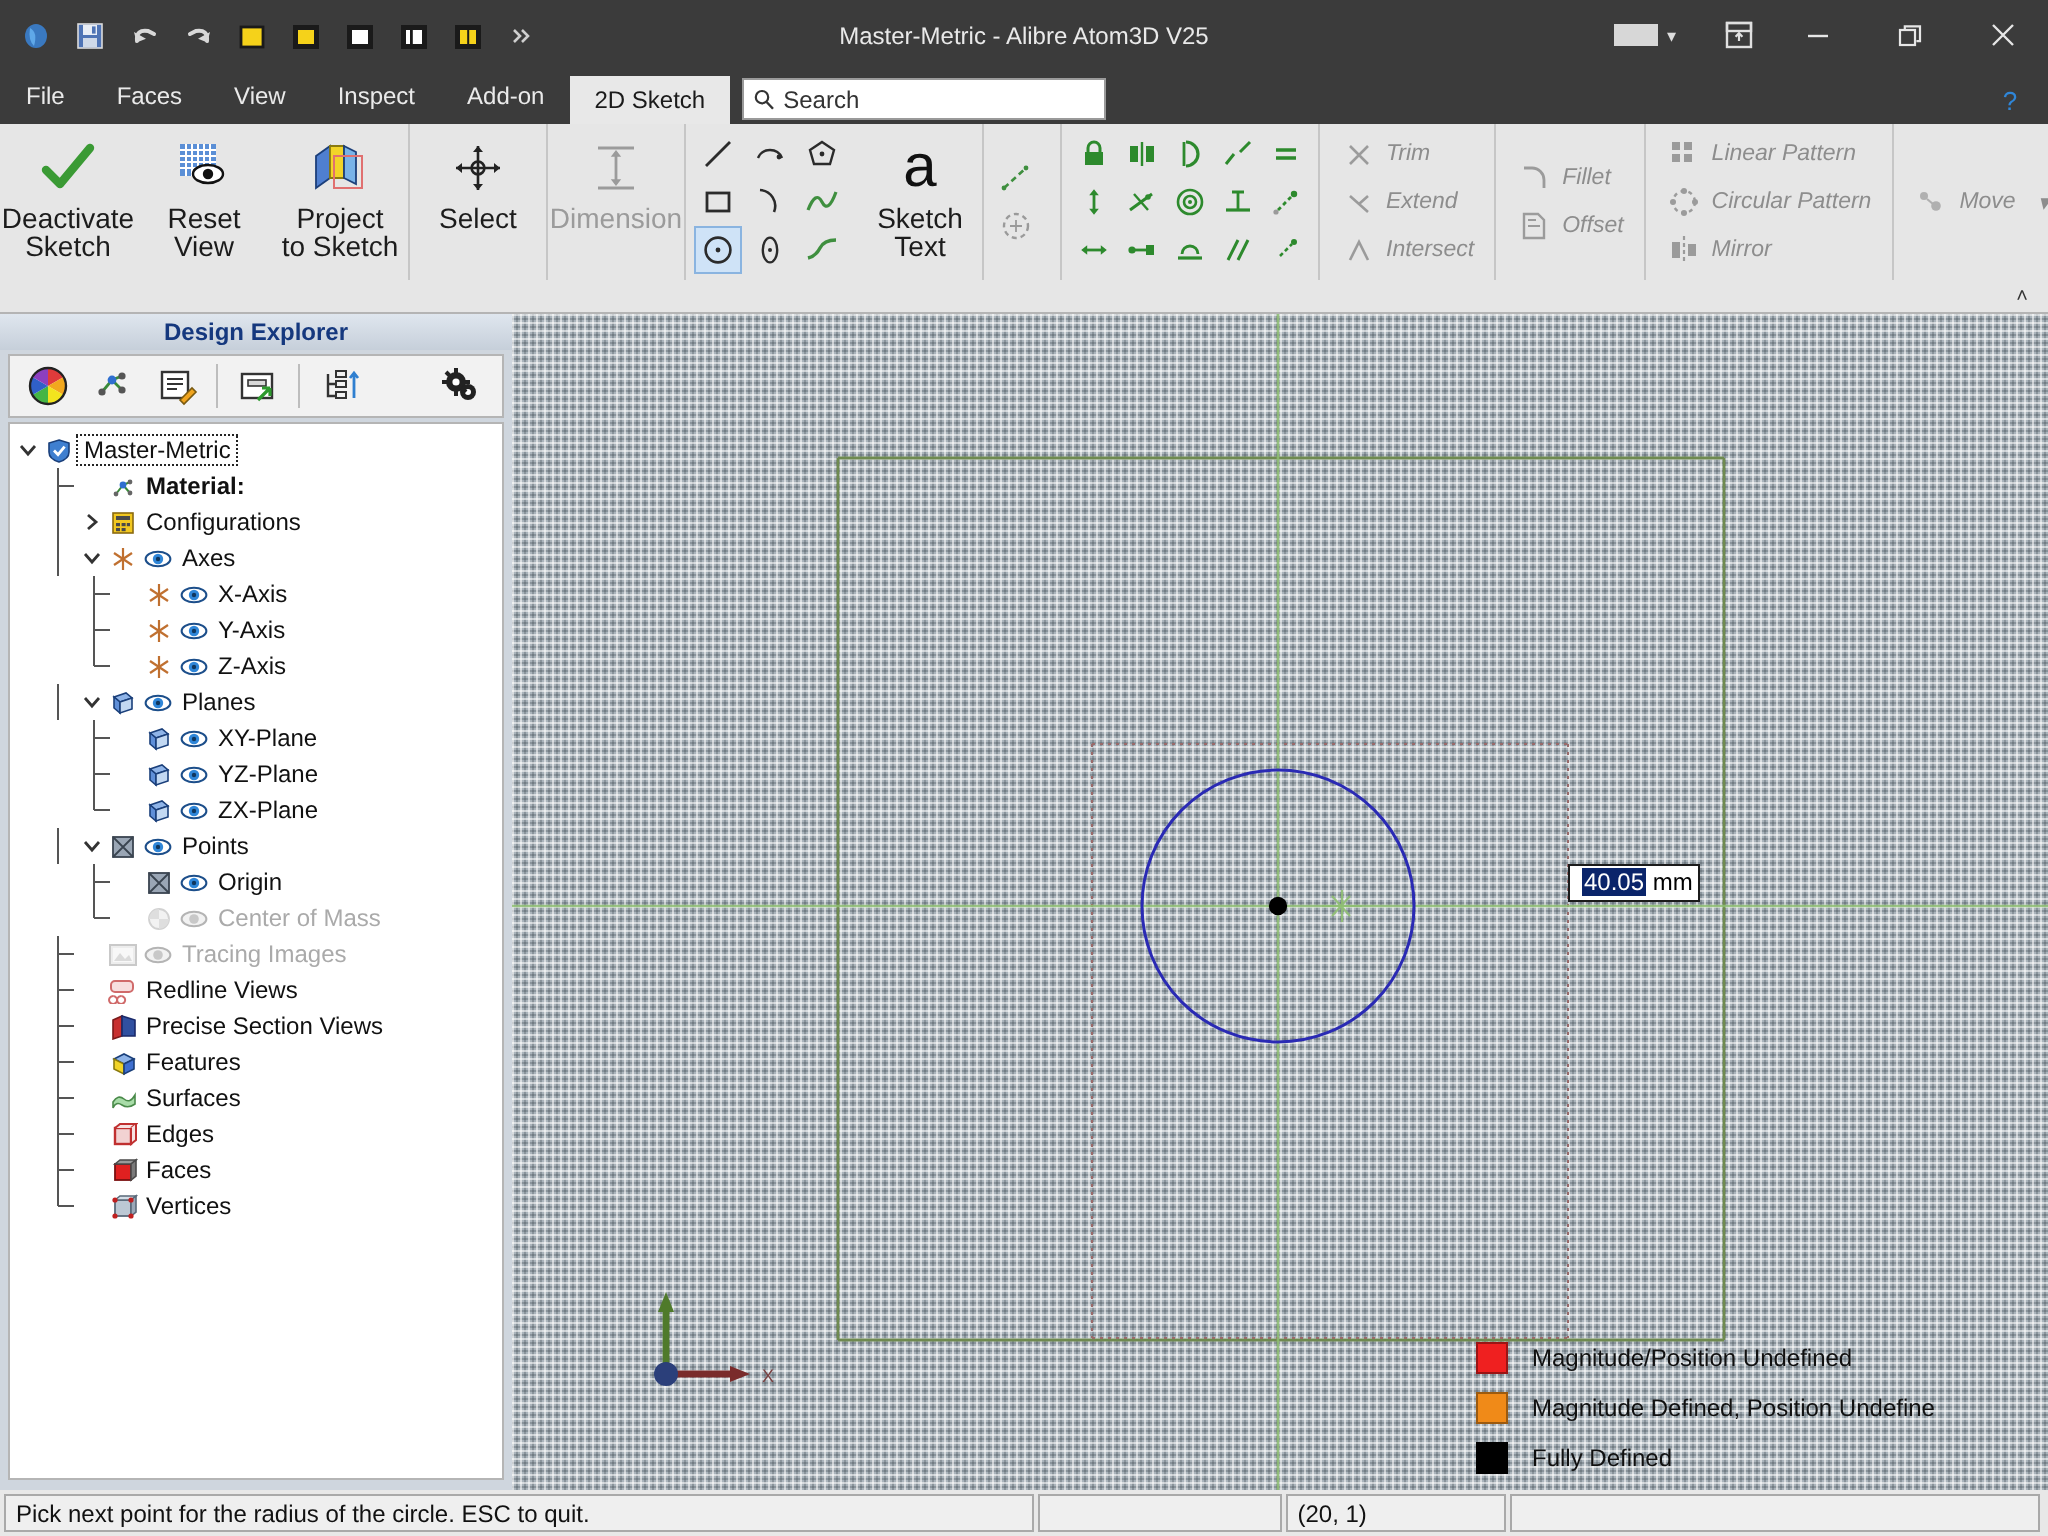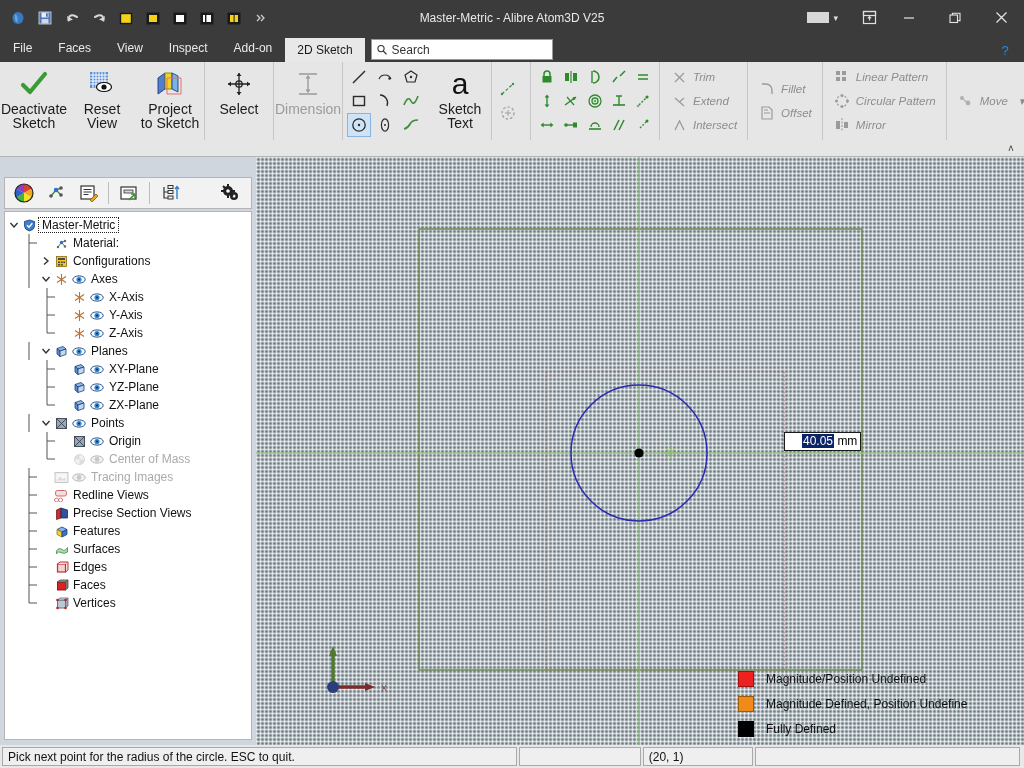--- a/index.html
+++ b/index.html
@@ -113,21 +113,21 @@
        linear-gradient(to right, rgba(255,255,255,0.55) 1px, transparent 1px),
        linear-gradient(to bottom, rgba(255,255,255,0.55) 1px, transparent 1px),
        linear-gradient(to right, rgba(60,72,80,0.30) 1px, transparent 1px),
        linear-gradient(to bottom, rgba(60,72,80,0.30) 1px, transparent 1px);
      background-size: 4px 4px, 4px 4px, 4px 4px, 4px 4px;
      background-position: 0 0, 0 0, 2px 0, 0 2px;
   }
   #vpsvg{ position:absolute; left:0;top:0; }
   #dimbox{
      position:absolute; left:528px; top:275px;
-     background:#fff; border:1px solid #1b1b1b; padding:1px 3px 2px 17px;
+     background:#fff; border:1px solid #1b1b1b; padding:1px 3px 2px 6px;
      font-size:12px; color:#000; line-height:14px; white-space:nowrap; cursor:text;
   }
   #dimbox .sel{ background:#0a246a; color:#fff; padding:0 1px;}
   #legend{ position:absolute; left:482px; top:509px; width:290px; }
   .lrow{ display:flex; align-items:center; height:25px; }
   .lsw{ width:16px;height:16px; margin-right:12px; border:1px solid rgba(0,0,0,0.35);}
   .ltx{ font-size:12px; color:#101010; white-space:nowrap;}
 
   
   #statusbar{ position:absolute; left:0; top:745px; width:1024px; height:23px;
@@ -607,20 +607,21 @@
         </div>
       </div>
     </div>
 
   </div>
 
   <div id="ribbon-collapse">˄</div>
 </div>
 
 <div id="leftpanel">
+  <div id="de-title">Design Explorer</div>
 
   <div id="de-toolbar">
     <div class="de-tb">
       <svg width="22" height="22" viewBox="0 0 22 22">
         <g transform="translate(11,11)">
           <path d="M0 0 L0 -9 A9 9 0 0 1 7.8 -4.5 Z" fill="#e03b3b"></path>
           <path d="M0 0 L7.8 -4.5 A9 9 0 0 1 7.8 4.5 Z" fill="#f2a81e"></path>
           <path d="M0 0 L7.8 4.5 A9 9 0 0 1 0 9 Z" fill="#f2e41e"></path>
           <path d="M0 0 L0 9 A9 9 0 0 1 -7.8 4.5 Z" fill="#44b544"></path>
           <path d="M0 0 L-7.8 4.5 A9 9 0 0 1 -7.8 -4.5 Z" fill="#3060c8"></path>
@@ -686,21 +687,21 @@
           </svg>
         </span>
         <span class="ticon">
           <svg width="13" height="13" viewBox="0 0 13 13">
             <path d="M6.5 1 L11.5 2.5 V7 Q11.5 10.5 6.5 12 Q1.5 10.5 1.5 7 V2.5 Z" fill="#3f7fd0" stroke="#1a3f7a" stroke-width="0.8"></path>
             <path d="M4 6.3 L6 8.3 L9.3 4.3" stroke="#fff" stroke-width="1.4" fill="none"></path>
           </svg>
         </span>
         <span class="tlabel">Master-Metric</span>
       </div>
-      <div class="tnode" style="padding-left: 18px;">
+      <div class="tnode" style="padding-left: 18px; font-weight: bold;">
         <span class="tconn">
           <svg width="14" height="18" viewBox="0 0 14 18">
             <path d="M4 0 V18 M4 9 H12" stroke="#555" stroke-width="1"></path>
           </svg>
         </span>
         <span class="twist"></span>
         <span class="ticon">
           <svg width="13" height="13" viewBox="0 0 13 13">
             <path d="M3 10 L6.5 5.5 L10 4 M6.5 5.5 L10 9.5" stroke="#3a8a3a" stroke-width="1" fill="none"></path>
             <circle cx="6.5" cy="5.5" r="1.7" fill="#2f6fd0"></circle>

